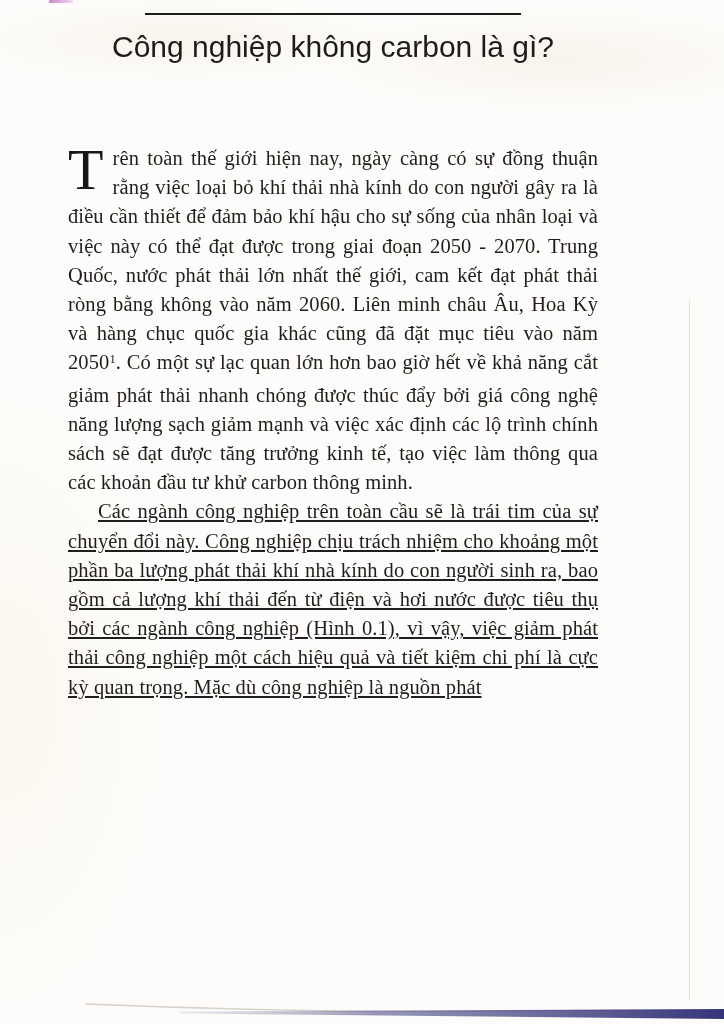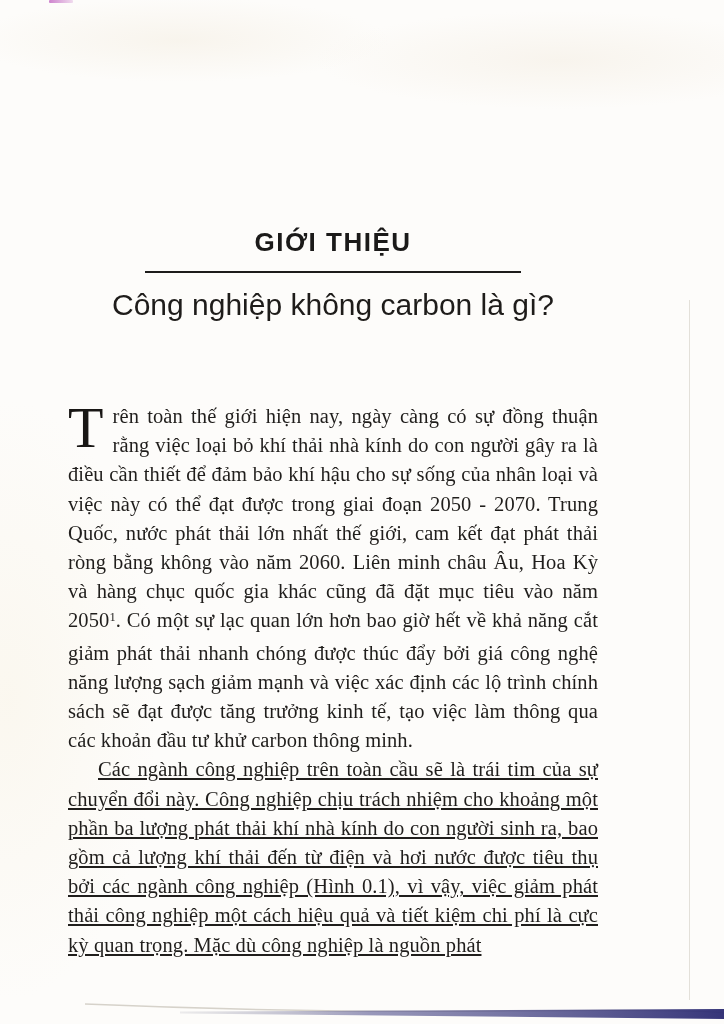--- a/index.html
+++ b/index.html
@@ -86,21 +86,20 @@
 </style>
 </head>
 <body>
 
 <div class="page">
 
   <div class="artifact mark-top-left"></div>
 
   <div class="content">
 
-    <h1 class="heading">GIỚI THIỆU</h1>
 
     <div class="rule"></div>
 
     <h2 class="subtitle">Công nghiệp không carbon là gì?</h2>
 
     <div class="bodytext">
       <p>
         <span class="dropcap">T</span><span>rên toàn thế giới hiện nay, ngày càng có sự đồng thuận rằng việc loại bỏ khí thải nhà kính do con người gây ra là điều cần thiết để đảm bảo khí hậu cho sự sống của nhân loại và việc này có thể đạt được trong giai đoạn 2050 - 2070. Trung Quốc, nước phát thải lớn nhất thế giới, cam kết đạt phát thải ròng bằng không vào năm 2060. Liên minh châu Âu, Hoa Kỳ và hàng chục quốc gia khác cũng đã đặt mục tiêu vào năm 2050</span><span class="sup">1</span><span>. Có một sự lạc quan lớn hơn bao giờ hết về khả năng cắt giảm phát thải nhanh chóng được thúc đẩy bởi giá công nghệ năng lượng sạch giảm mạnh và việc xác định các lộ trình chính sách sẽ đạt được tăng trưởng kinh tế, tạo việc làm thông qua các khoản đầu tư khử carbon thông minh.</span>
       </p>
       <p class="para-2">Các ngành công nghiệp trên toàn cầu sẽ là trái tim của sự chuyển đổi này. Công nghiệp chịu trách nhiệm cho khoảng một phần ba lượng phát thải khí nhà kính do con người sinh ra, bao gồm cả lượng khí thải đến từ điện và hơi nước được tiêu thụ bởi các ngành công nghiệp (Hình 0.1), vì vậy, việc giảm phát thải công nghiệp một cách hiệu quả và tiết kiệm chi phí là cực kỳ quan trọng. Mặc dù công nghiệp là nguồn phát</p>

